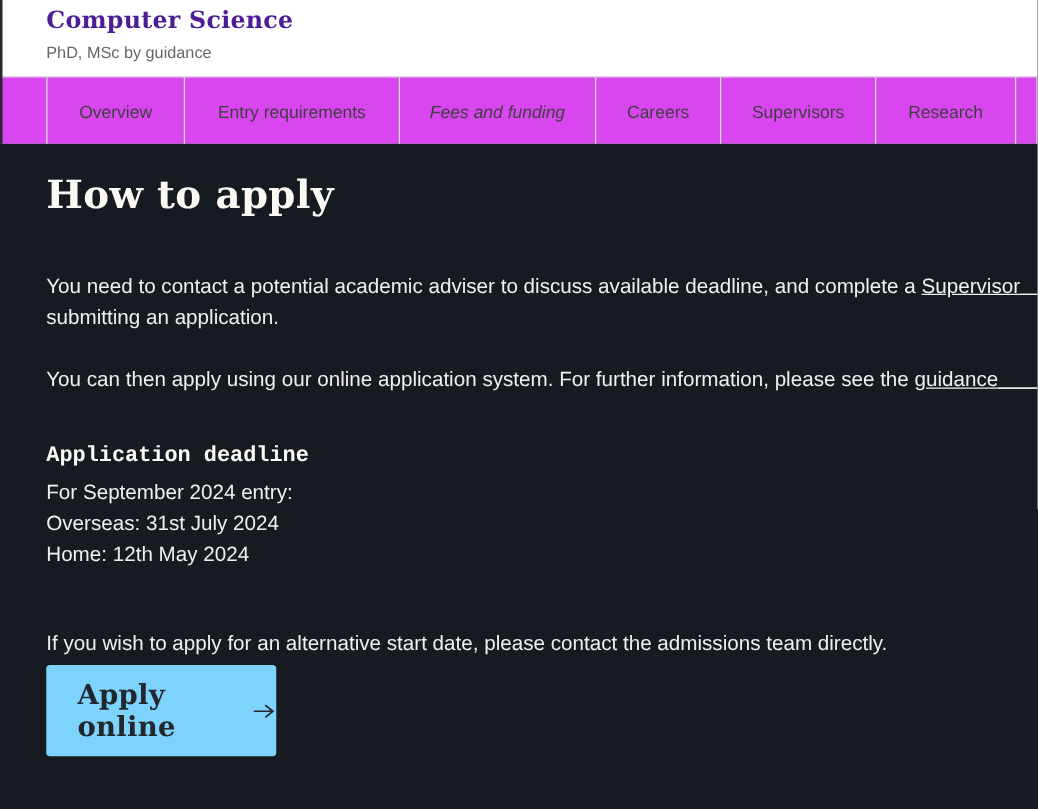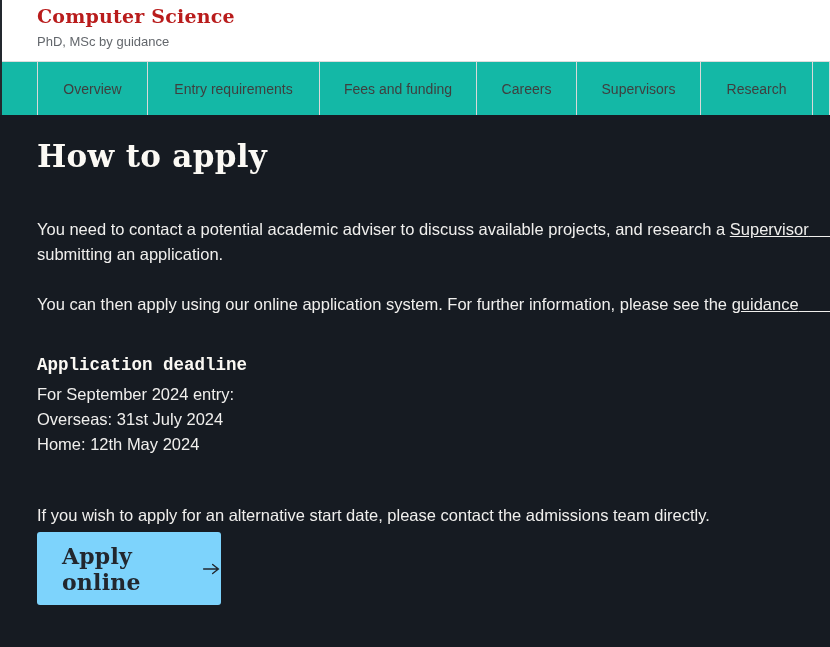--- a/index.html
+++ b/index.html
@@ -15,46 +15,46 @@
   
   .course-header { height: 61px; position: relative; background: #fff; }
   .edge-line {
     position: absolute; left: 0; top: 0;
     width: 2px; height: 115px; background: #23282e; z-index: 5;
   }
   .course-title {
     margin: 0; padding: 6px 14px 0 37px;
     font-family: "DejaVu Serif", serif;
     font-weight: bold; font-size: 19px; line-height: 1.15;
-    color: #b91c1c; letter-spacing: 0.2px;
+    color: #4c1d95; letter-spacing: 0.2px;
   }
   .course-subtitle {
     margin: 0; padding: 6px 0 0 37px;
     font-size: 13px; color: #63676c;
   }
 
   
   .course-nav {
     height: 53px;
     border-top: 1px solid #dcdcdc;
     display: flex; align-items: stretch;
-    background: #14b8a6;
+    background: #d946ef;
   }
   .nav-spacer { border-right: 1px solid #d9d9d9; }
   .nav-spacer.first { width: 37px; }
   .nav-spacer.last { flex: 1; }
   .tab {
     display: flex; align-items: center; justify-content: center;
     font-size: 14px; color: #3f3f3f; text-decoration: none;
     border-right: 1px solid #d9d9d9; cursor: pointer;
     box-sizing: border-box; white-space: nowrap;
   }
   .tab.w1 { width: 110px; }
   .tab.w2 { width: 172px; }
-  .tab.w3 { width: 157px; }
+  .tab.w3 { width: 157px; font-style: italic; }
   .tab.w4 { width: 100px; }
   .tab.w5 { width: 124px; }
   .tab.w6 { width: 112px; }
 
   
   .apply-section {
     height: 600px; background: #161b22;
     padding: 0 0 0 37px; box-sizing: border-box;
     overflow: hidden; color: #f0efed;
     font-size: 16.5px;
@@ -114,21 +114,21 @@
     <a class="tab w4">Careers</a>
     <a class="tab w5">Supervisors</a>
     <a class="tab w6">Research</a>
     <div class="nav-spacer last"></div>
   </nav>
 
   <main class="apply-section">
     <h2 class="section-heading">How to apply</h2>
 
     <p class="para para-1">
-      <span class="line nowrap"><span>You need to contact a potential academic adviser to discuss available projects, and research a </span><a class="link continues">Supervisor</a></span>
+      <span class="line nowrap"><span>You need to contact a potential academic adviser to discuss available deadline, and complete a </span><a class="link continues">Supervisor</a></span>
       <span class="line">submitting an application.</span>
     </p>
 
     <p class="para para-2">
       <span class="line nowrap"><span>You can then apply using our online application system. For further information, please see the </span><a class="link continues">guidance</a></span>
     </p>
 
     <h3 class="deadline-heading">Application deadline</h3>
     <p class="deadline-line">For September 2024 entry:</p>
     <p class="deadline-line">Overseas: 31st July 2024</p>

